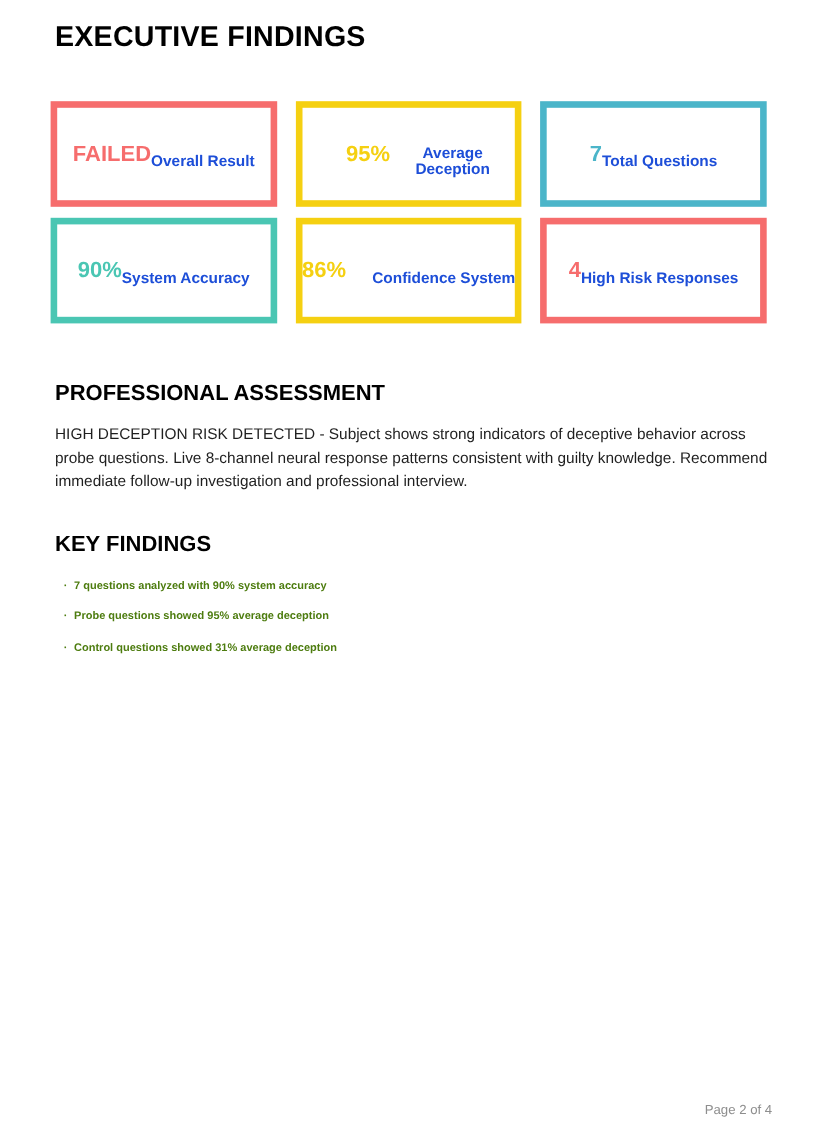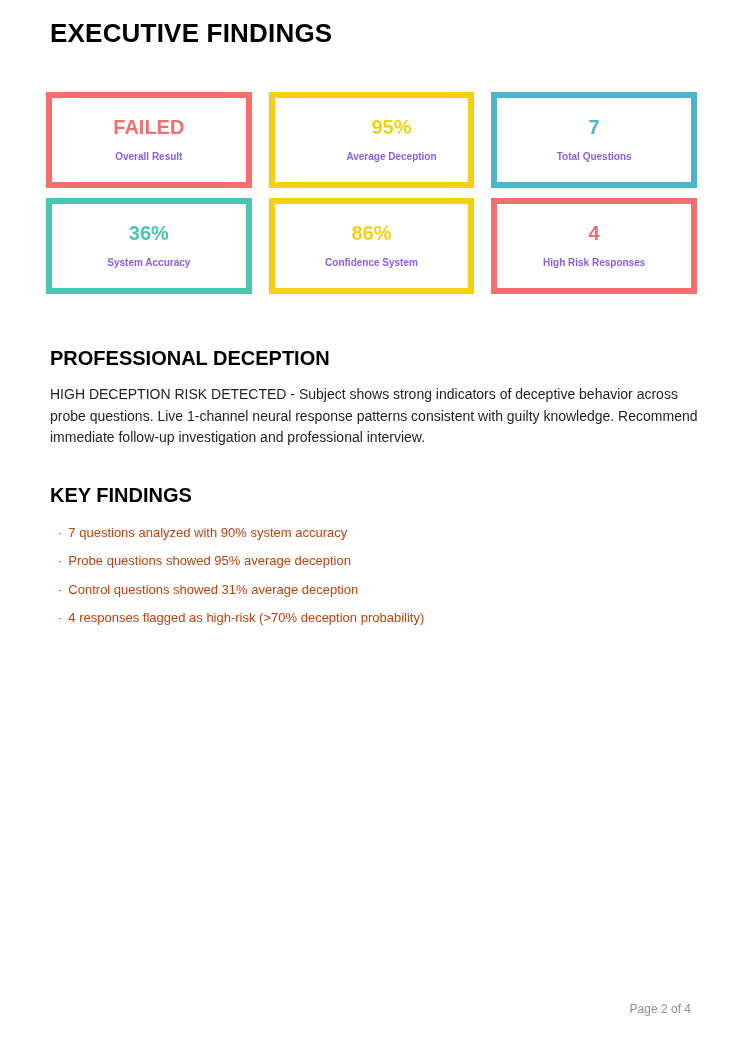--- a/index.html
+++ b/index.html
@@ -27,35 +27,35 @@
     display: grid;
     grid-template-columns: repeat(3, 1fr);
     column-gap: 17px;
     row-gap: 10px;
   }
   .stat-card {
     height: 96px;
     background: #ffffff;
     border: 6px solid #cccccc; 
     display: flex;
-    flex-direction: column;
+    flex-direction: row;
     align-items: center;
     justify-content: center;
     text-align: center;
   }
   .stat-value {
     font-size: 20px;
     font-weight: bold;
     line-height: 22px;
   }
   .stat-label {
     margin-top: 12px;
-    font-size: 10px;
+    font-size: 14px;
     font-weight: bold;
-    color: #8b5cf6;
+    color: #1d4ed8;
     line-height: 14px;
   }
 
   .section-heading {
     margin: 0 4px 0;
     font-size: 20px;
     font-weight: bold;
     line-height: 24px;
     color: #000000;
   }
@@ -67,31 +67,31 @@
     line-height: 21.5px;
     color: #1f1f1f;
   }
 
   .findings-heading { margin-top: 34px; }
   .findings-list {
     margin: 17px 4px 0 12px;
     list-style: none;
   }
   .findings-list li {
-    font-size: 13px;
-    font-weight: normal;
+    font-size: 10px;
+    font-weight: bold;
     line-height: 17px;
-    color: #c2410c;
+    color: #4d7c0f;
     margin-bottom: 11.5px;
   }
   .bullet-char { margin-right: 6px; }
 
   .page-footer {
     position: absolute;
-    right: 52px;
+    right: 41px;
     bottom: 28px;
     font-size: 12px;
     color: #8e8e8e;
   }
 </style>
 </head>
 <body>
 
 <div class="content">
 
@@ -108,42 +108,41 @@
       <div class="stat-value" style="color: rgb(245, 208, 17);">95%</div>
       <div class="stat-label">Average Deception</div>
     </div>
 
     <div class="stat-card" style="border-color: rgb(75, 181, 201);">
       <div class="stat-value" style="color: rgb(75, 181, 201);">7</div>
       <div class="stat-label">Total Questions</div>
     </div>
 
     <div class="stat-card" style="border-color: rgb(74, 198, 179);">
-      <div class="stat-value" style="color: rgb(74, 198, 179);">36%</div>
+      <div class="stat-value" style="color: rgb(74, 198, 179);">90%</div>
       <div class="stat-label">System Accuracy</div>
     </div>
 
-    <div class="stat-card" style="border-color: rgb(245, 208, 17);">
+    <div class="stat-card" style="border-color: rgb(245, 208, 17); justify-content: space-between;">
       <div class="stat-value" style="color: rgb(245, 208, 17);">86%</div>
       <div class="stat-label">Confidence System</div>
     </div>
 
     <div class="stat-card" style="border-color: rgb(246, 109, 109);">
       <div class="stat-value" style="color: rgb(246, 109, 109);">4</div>
       <div class="stat-label">High Risk Responses</div>
     </div>
 
   </div>
 
-  <h2 class="section-heading assessment-heading">PROFESSIONAL DECEPTION</h2>
-  <p class="assessment-body">HIGH DECEPTION RISK DETECTED - Subject shows strong indicators of deceptive behavior across probe questions. Live 1-channel neural response patterns consistent with guilty knowledge. Recommend immediate follow-up investigation and professional interview.</p>
+  <h2 class="section-heading assessment-heading">PROFESSIONAL ASSESSMENT</h2>
+  <p class="assessment-body">HIGH DECEPTION RISK DETECTED - Subject shows strong indicators of deceptive behavior across probe questions. Live 8-channel neural response patterns consistent with guilty knowledge. Recommend immediate follow-up investigation and professional interview.</p>
 
   <h2 class="section-heading findings-heading">KEY FINDINGS</h2>
   <ul class="findings-list">
     <li><span class="bullet-char">·</span><span>7 questions analyzed with 90% system accuracy</span></li>
     <li><span class="bullet-char">·</span><span>Probe questions showed 95% average deception</span></li>
     <li><span class="bullet-char">·</span><span>Control questions showed 31% average deception</span></li>
-    <li><span class="bullet-char">·</span><span>4 responses flagged as high-risk (&gt;70% deception probability)</span></li>
   </ul>
 
 </div>
 
 <div class="page-footer">Page 2 of 4</div>
 
 </body></html>

